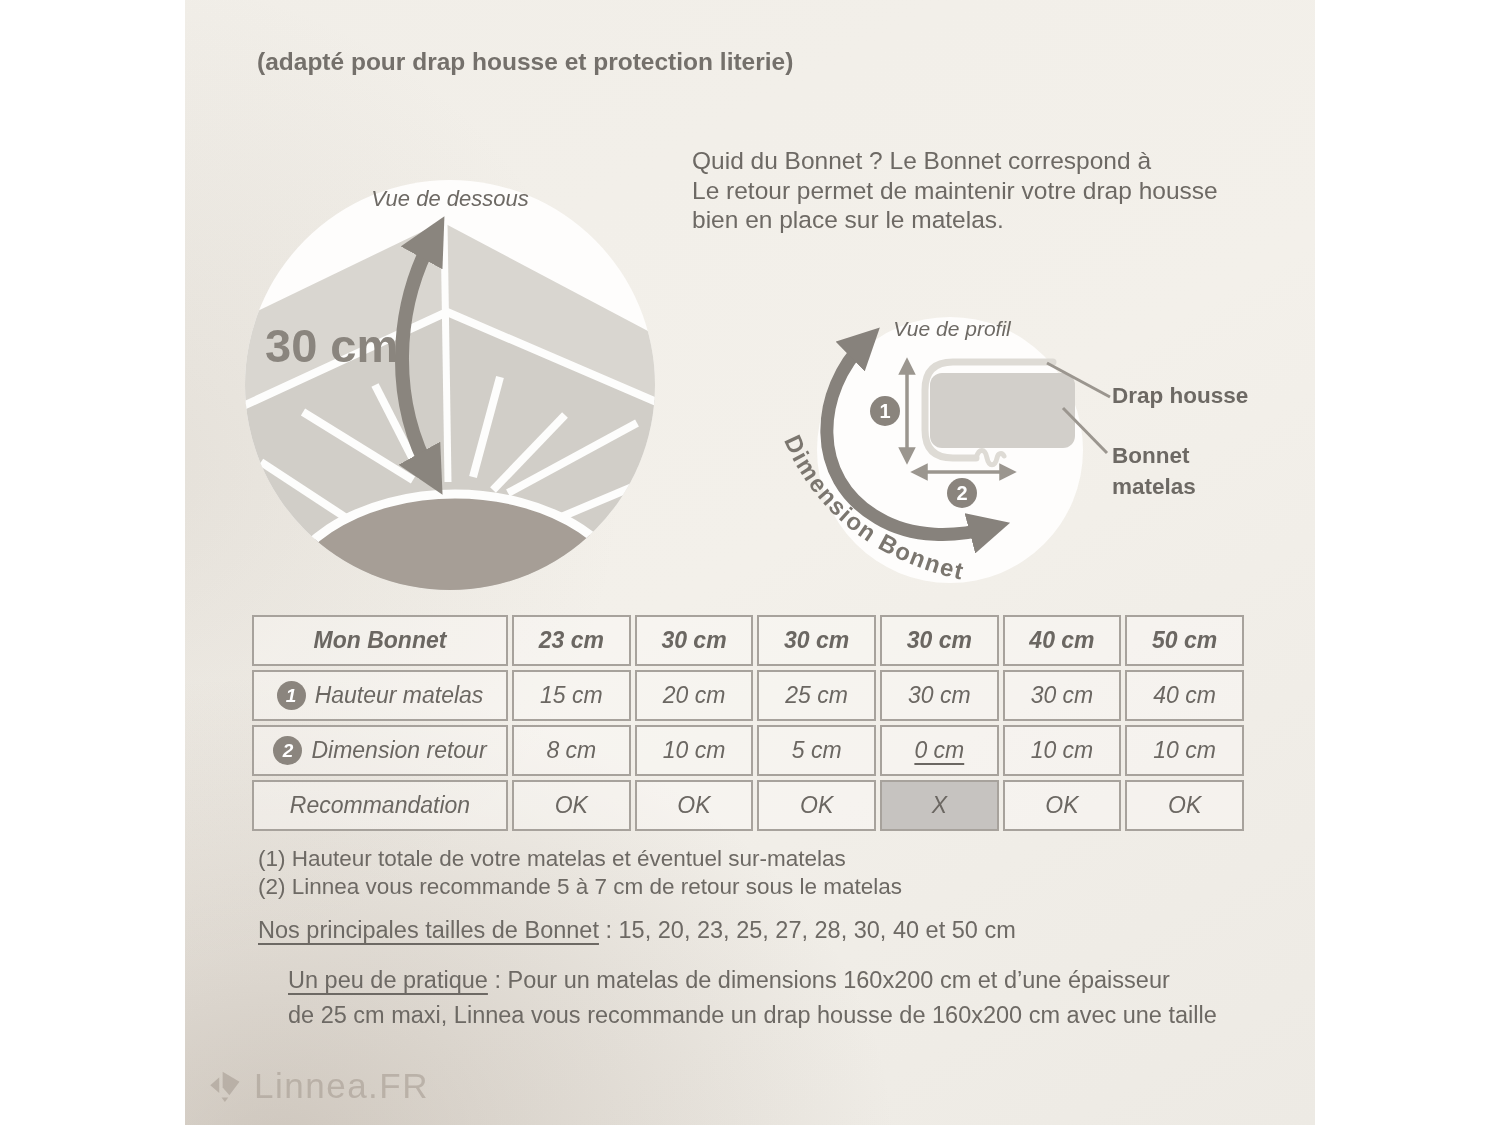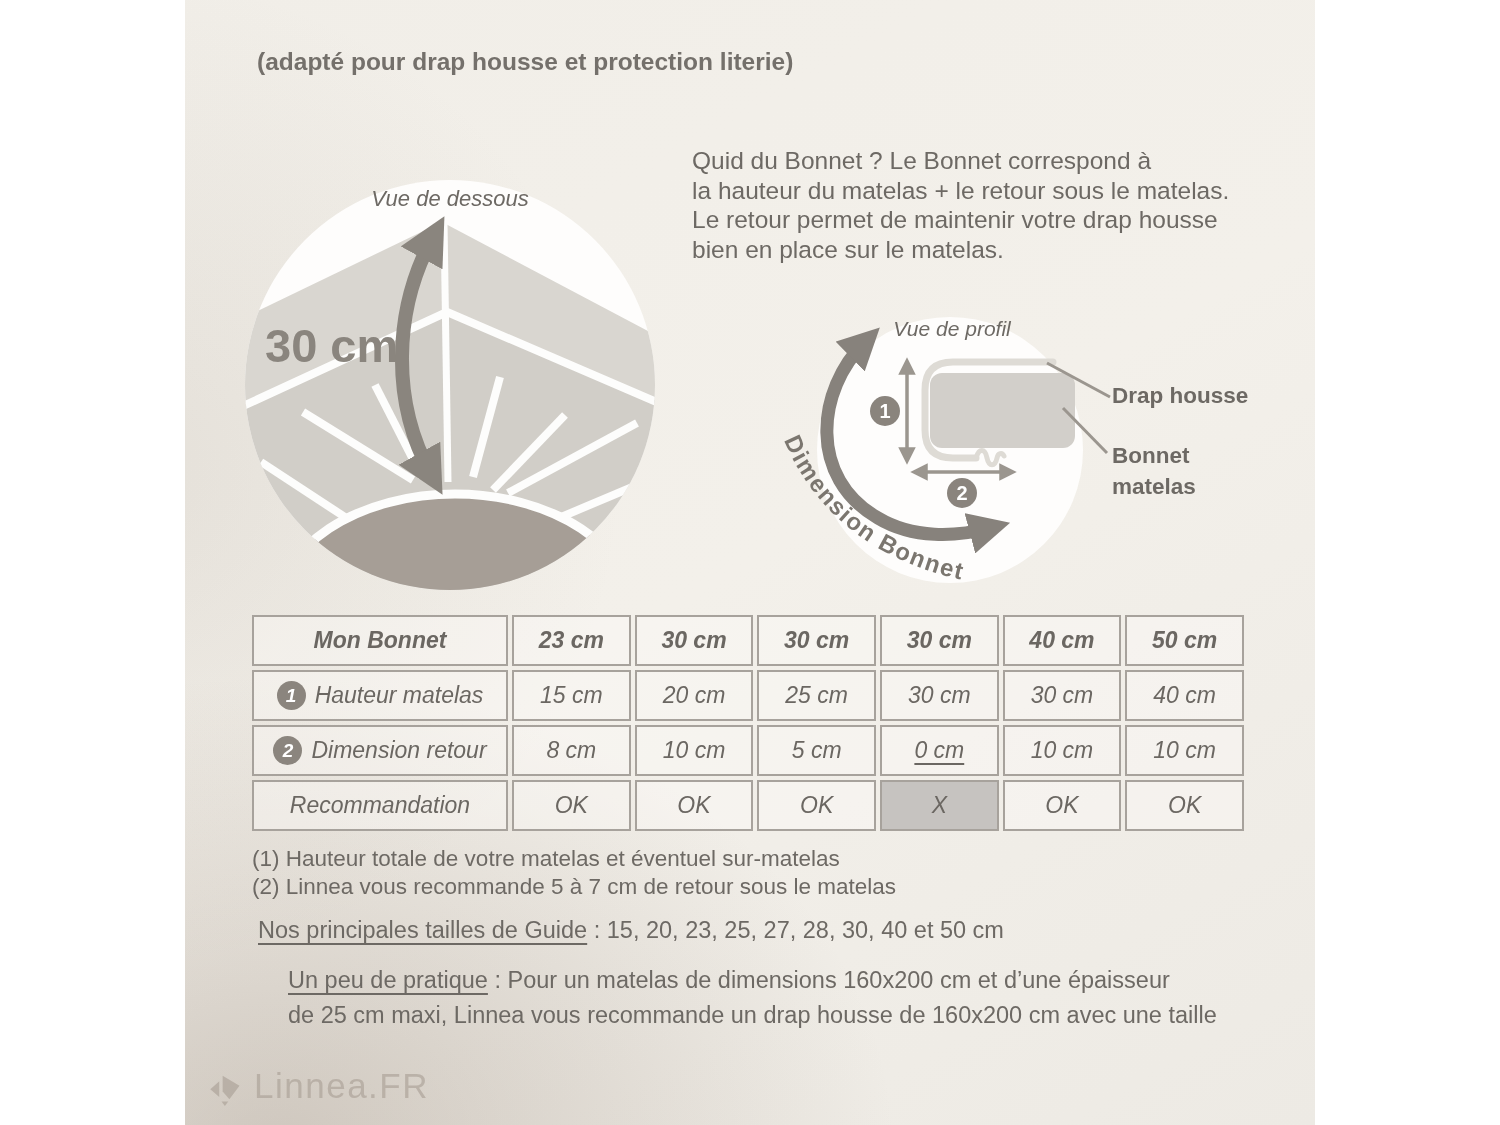--- a/index.html
+++ b/index.html
@@ -42,43 +42,42 @@
   tr.hdr td{font-weight:bold;}
   td.hl{background:#c6c3c0;}
   td.u{text-decoration:underline;text-underline-offset:5px;}
   .badge{display:inline-flex;align-items:center;justify-content:center;
          width:29px;height:29px;border-radius:50%;background:#8b857e;color:#fff;
          font-weight:bold;font-size:19px;margin-right:9px;vertical-align:middle;}
   .badge:empty{display:none;}
   .rowlbl{vertical-align:middle;}
 
   
-  .notes{left:67px;top:845px;font-size:22.5px;line-height:28px;color:#6d6964;}
+  .notes{left:73px;top:845px;font-size:22.5px;line-height:28px;color:#6d6964;}
   .sizes{left:73px;top:917px;font-size:23.5px;color:#6d6964;white-space:nowrap;}
   .practice{left:73px;top:963px;font-size:23.5px;line-height:34.5px;color:#6d6964;}
   .practice div{white-space:nowrap;margin-left:30px;}
   .ulead{text-decoration:underline;text-underline-offset:5px;}
 
   
-  .logo{left:23px;top:1066px;display:flex;align-items:flex-end;gap:10px;
+  .logo{left:23px;top:1066px;display:flex;align-items:flex-start;gap:10px;
         color:#a99f95;opacity:.62;font-size:35px;letter-spacing:1.5px;}
 </style>
 </head>
 <body>
 
 <div class="stage">
   <div class="content">
 
     <div class="abs title-block">
       <div class="page-subtitle">(adapté pour drap housse et protection literie)</div>
     </div>
 
     <div class="abs intro">
       <div>Quid du Bonnet ? Le Bonnet correspond à</div>
-      <div>la hauteur du matelas + le retour sous le matelas.</div>
       <div>Le retour permet de maintenir votre drap housse</div>
       <div>bien en place sur le matelas.</div>
     </div>
 
     <svg class="abs" style="left:60px;top:180px;" width="410" height="410" viewBox="0 0 410 410">
       <defs>
         <clipPath id="lc-clip">
             <circle cx="205" cy="205" r="205"></circle>
           </clipPath>
         <marker id="lc-ah" viewBox="0 0 10 10" refX="5" refY="5" markerWidth="3.4" markerHeight="3.4" orient="auto-start-reverse">
@@ -199,21 +198,21 @@
         </tr>
       </tbody>
         </table>
     </div>
 
     <div class="abs notes">
       <div>(1) Hauteur totale de votre matelas et éventuel sur-matelas</div>
       <div>(2) Linnea vous recommande 5 à 7 cm de retour sous le matelas</div>
     </div>
 
-    <div class="abs sizes"><span class="ulead">Nos principales tailles de Guide</span><span> : 15, 20, 23, 25, 27, 28, 30, 40 et 50 cm</span></div>
+    <div class="abs sizes"><span class="ulead">Nos principales tailles de Bonnet</span><span> : 15, 20, 23, 25, 27, 28, 30, 40 et 50 cm</span></div>
 
     <div class="abs practice">
       <div><span class="ulead">Un peu de pratique</span><span> : Pour un matelas de dimensions 160x200 cm et d’une épaisseur</span></div>
       <div>de 25 cm maxi, Linnea vous recommande un drap housse de 160x200 cm avec une taille</div>
     </div>
 
     <div class="abs logo">
       <svg width="36" height="36" viewBox="0 0 32 32">
         <path d="M2,17 L10,10 L10,24 Z" fill="currentColor"></path>
         <path d="M13,5 L28,14 L19,26 L13,19 Z" fill="currentColor"></path>

